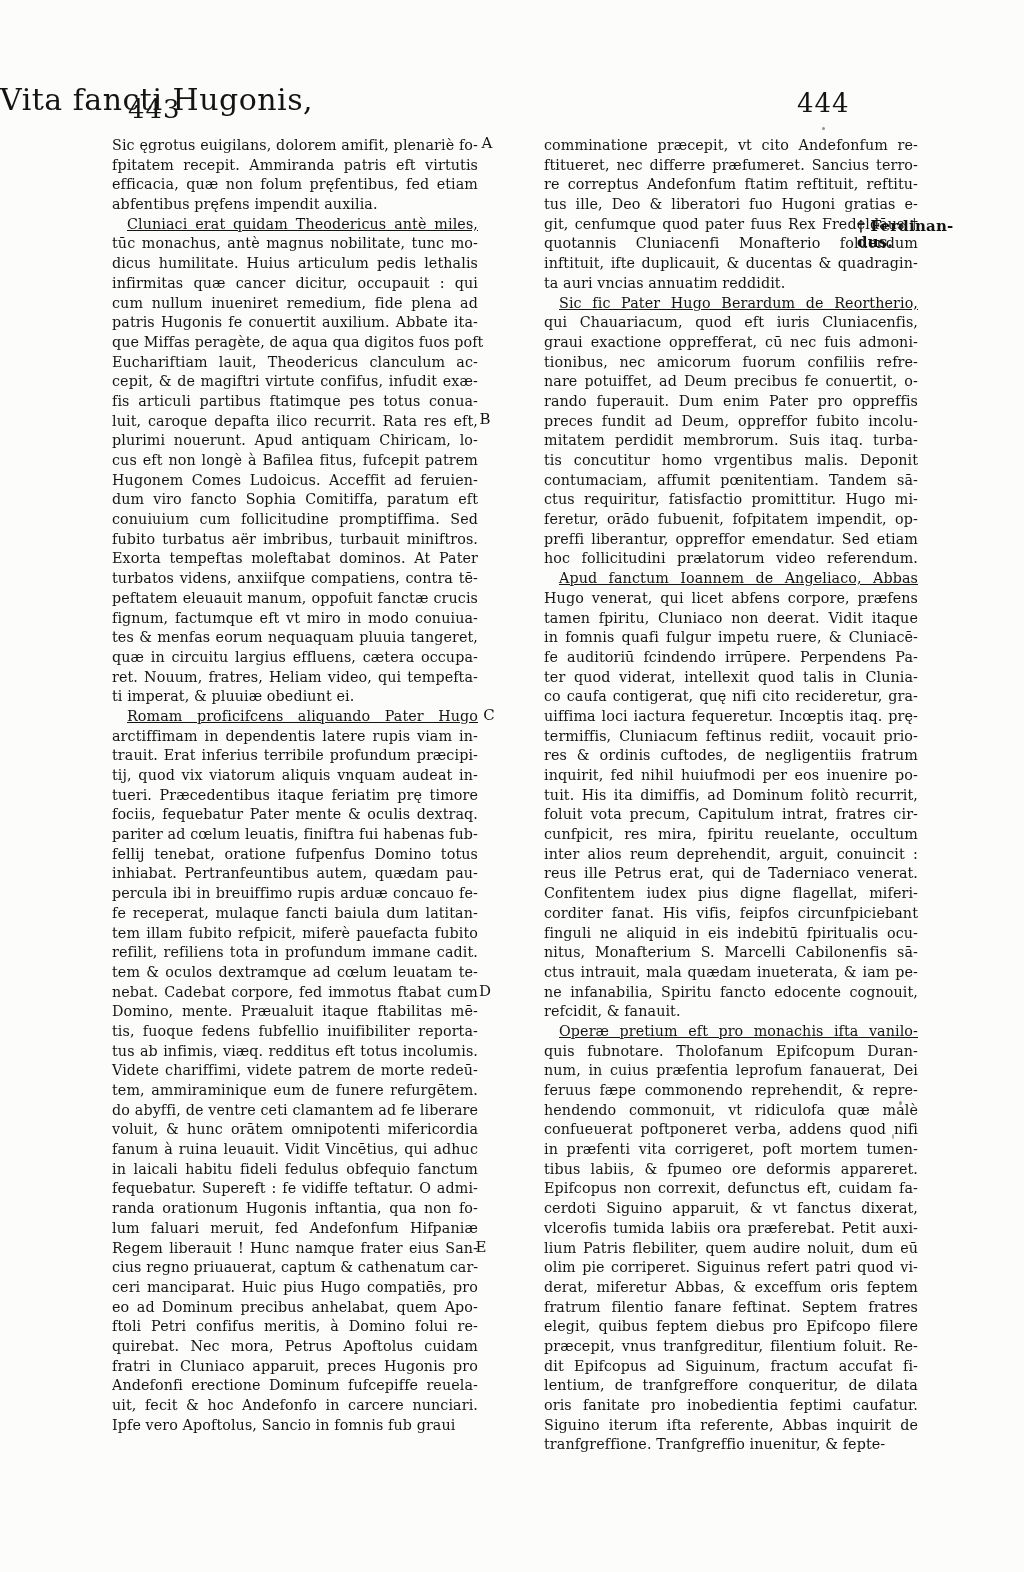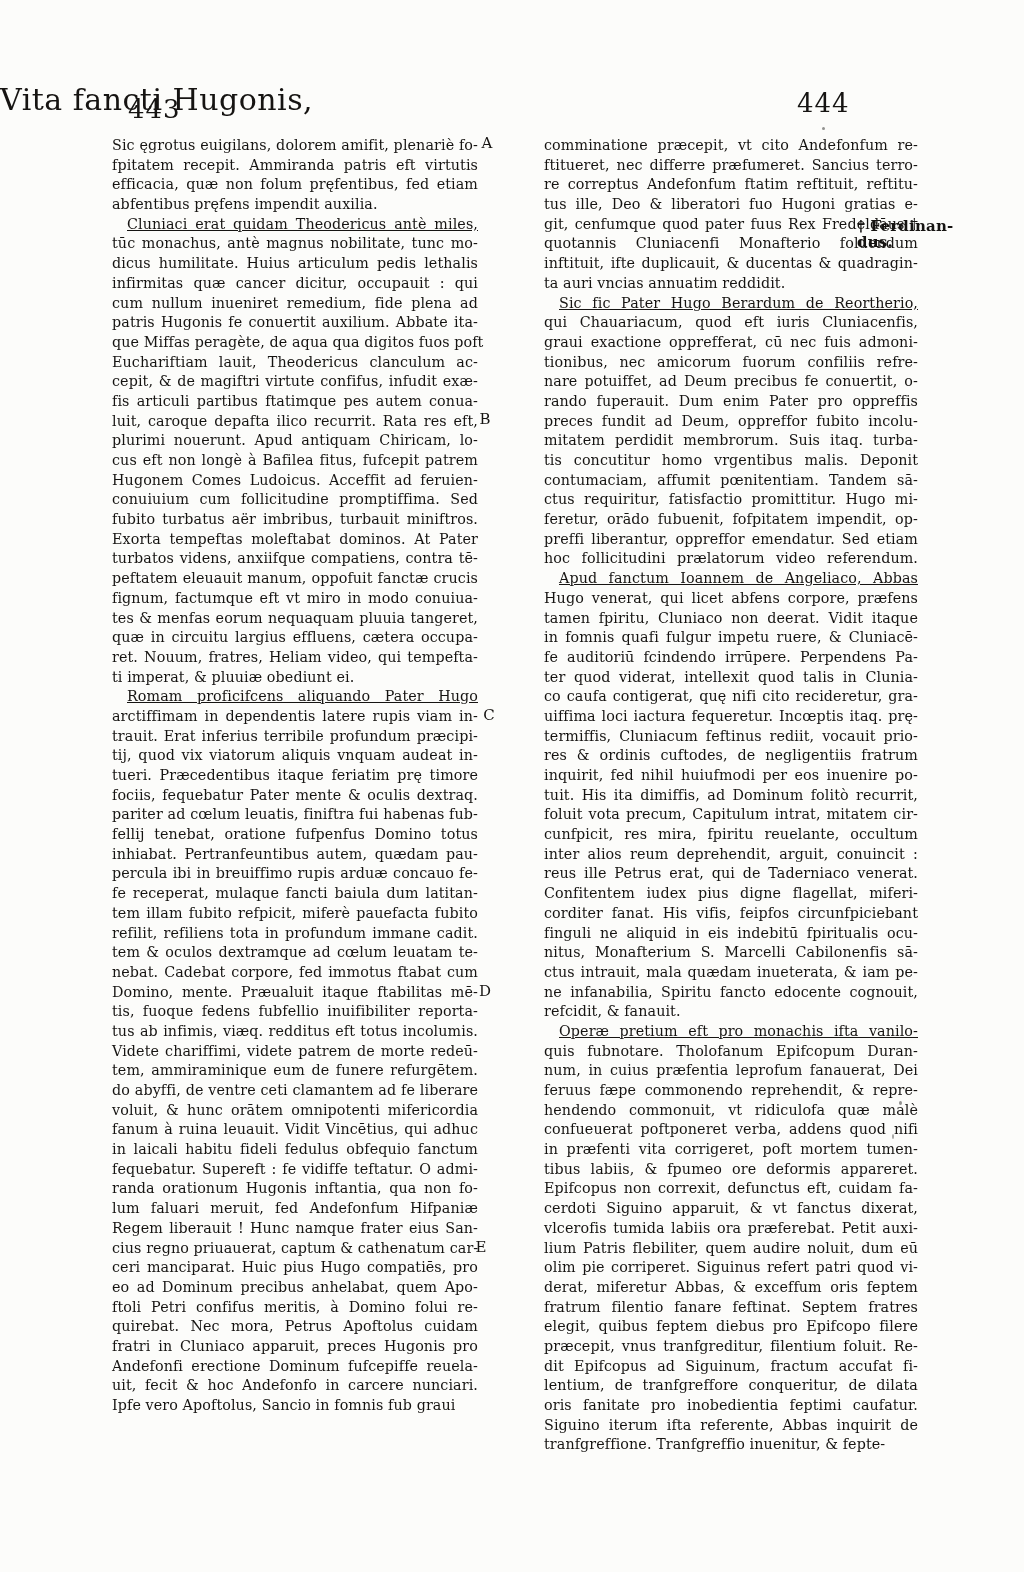--- a/index.html
+++ b/index.html
@@ -98,25 +98,26 @@
       <div class="line flush">abfentibus pręfens impendit auxilia.</div>
       <div class="line indent">Cluniaci erat quidam Theodericus antè miles,</div>
       <div class="line">tūc monachus, antè magnus nobilitate, tunc mo-</div>
       <div class="line">dicus humilitate. Huius articulum pedis lethalis</div>
       <div class="line">infirmitas quæ cancer dicitur, occupauit : qui</div>
       <div class="line">cum nullum inueniret remedium, fide plena ad</div>
       <div class="line">patris Hugonis fe conuertit auxilium. Abbate ita-</div>
       <div class="line">que Miffas peragète, de aqua qua digitos fuos poft</div>
       <div class="line">Euchariftiam lauit, Theodericus clanculum ac-</div>
       <div class="line">cepit, &amp; de magiftri virtute confifus, infudit exæ-</div>
-      <div class="line">fis articuli partibus ftatimque pes autem conua-</div>
+      <div class="line">fis articuli partibus ftatimque pes totus conua-</div>
       <div class="line">luit, caroque depafta ilico recurrit. Rata res eft,</div>
       <div class="line">plurimi nouerunt. Apud antiquam Chiricam, lo-</div>
       <div class="line">cus eft non longè à Bafilea fitus, fufcepit patrem</div>
       <div class="line">Hugonem Comes Ludoicus. Acceffit ad feruien-</div>
+      <div class="line">dum viro fancto Sophia Comitiffa, paratum eft</div>
       <div class="line">conuiuium cum follicitudine promptiffima. Sed</div>
       <div class="line">fubito turbatus aër imbribus, turbauit miniftros.</div>
       <div class="line">Exorta tempeftas moleftabat dominos. At Pater</div>
       <div class="line">turbatos videns, anxiifque compatiens, contra tē-</div>
       <div class="line">peftatem eleuauit manum, oppofuit fanctæ crucis</div>
       <div class="line">fignum, factumque eft vt miro in modo conuiua-</div>
       <div class="line">tes &amp; menfas eorum nequaquam pluuia tangeret,</div>
       <div class="line">quæ in circuitu largius effluens, cætera occupa-</div>
       <div class="line">ret. Nouum, fratres, Heliam video, qui tempefta-</div>
       <div class="line flush">ti imperat, &amp; pluuiæ obediunt ei.</div>
@@ -186,21 +187,21 @@
       <div class="line">tamen fpiritu, Cluniaco non deerat. Vidit itaque</div>
       <div class="line">in fomnis quafi fulgur impetu ruere, &amp; Cluniacē-</div>
       <div class="line">fe auditoriū fcindendo irrūpere. Perpendens Pa-</div>
       <div class="line">ter quod viderat, intellexit quod talis in Clunia-</div>
       <div class="line">co caufa contigerat, quę nifi cito recideretur, gra-</div>
       <div class="line">uiffima loci iactura fequeretur. Incœptis itaq. prę-</div>
       <div class="line">termiffis, Cluniacum feftinus rediit, vocauit prio-</div>
       <div class="line">res &amp; ordinis cuftodes, de negligentiis fratrum</div>
       <div class="line">inquirit, fed nihil huiufmodi per eos inuenire po-</div>
       <div class="line">tuit. His ita dimiffis, ad Dominum folitò recurrit,</div>
-      <div class="line">foluit vota precum, Capitulum intrat, mitatem cir-</div>
+      <div class="line">foluit vota precum, Capitulum intrat, fratres cir-</div>
       <div class="line">cunfpicit, res mira, fpiritu reuelante, occultum</div>
       <div class="line">inter alios reum deprehendit, arguit, conuincit :</div>
       <div class="line">reus ille Petrus erat, qui de Taderniaco venerat.</div>
       <div class="line">Confitentem iudex pius digne flagellat, miferi-</div>
       <div class="line">corditer fanat. His vifis, feipfos circunfpiciebant</div>
       <div class="line">finguli ne aliquid in eis indebitū fpiritualis ocu-</div>
       <div class="line">nitus, Monafterium S. Marcelli Cabilonenfis sā-</div>
       <div class="line">ctus intrauit, mala quædam inueterata, &amp; iam pe-</div>
       <div class="line">ne infanabilia, Spiritu fancto edocente cognouit,</div>
       <div class="line flush">refcidit, &amp; fanauit.</div>

